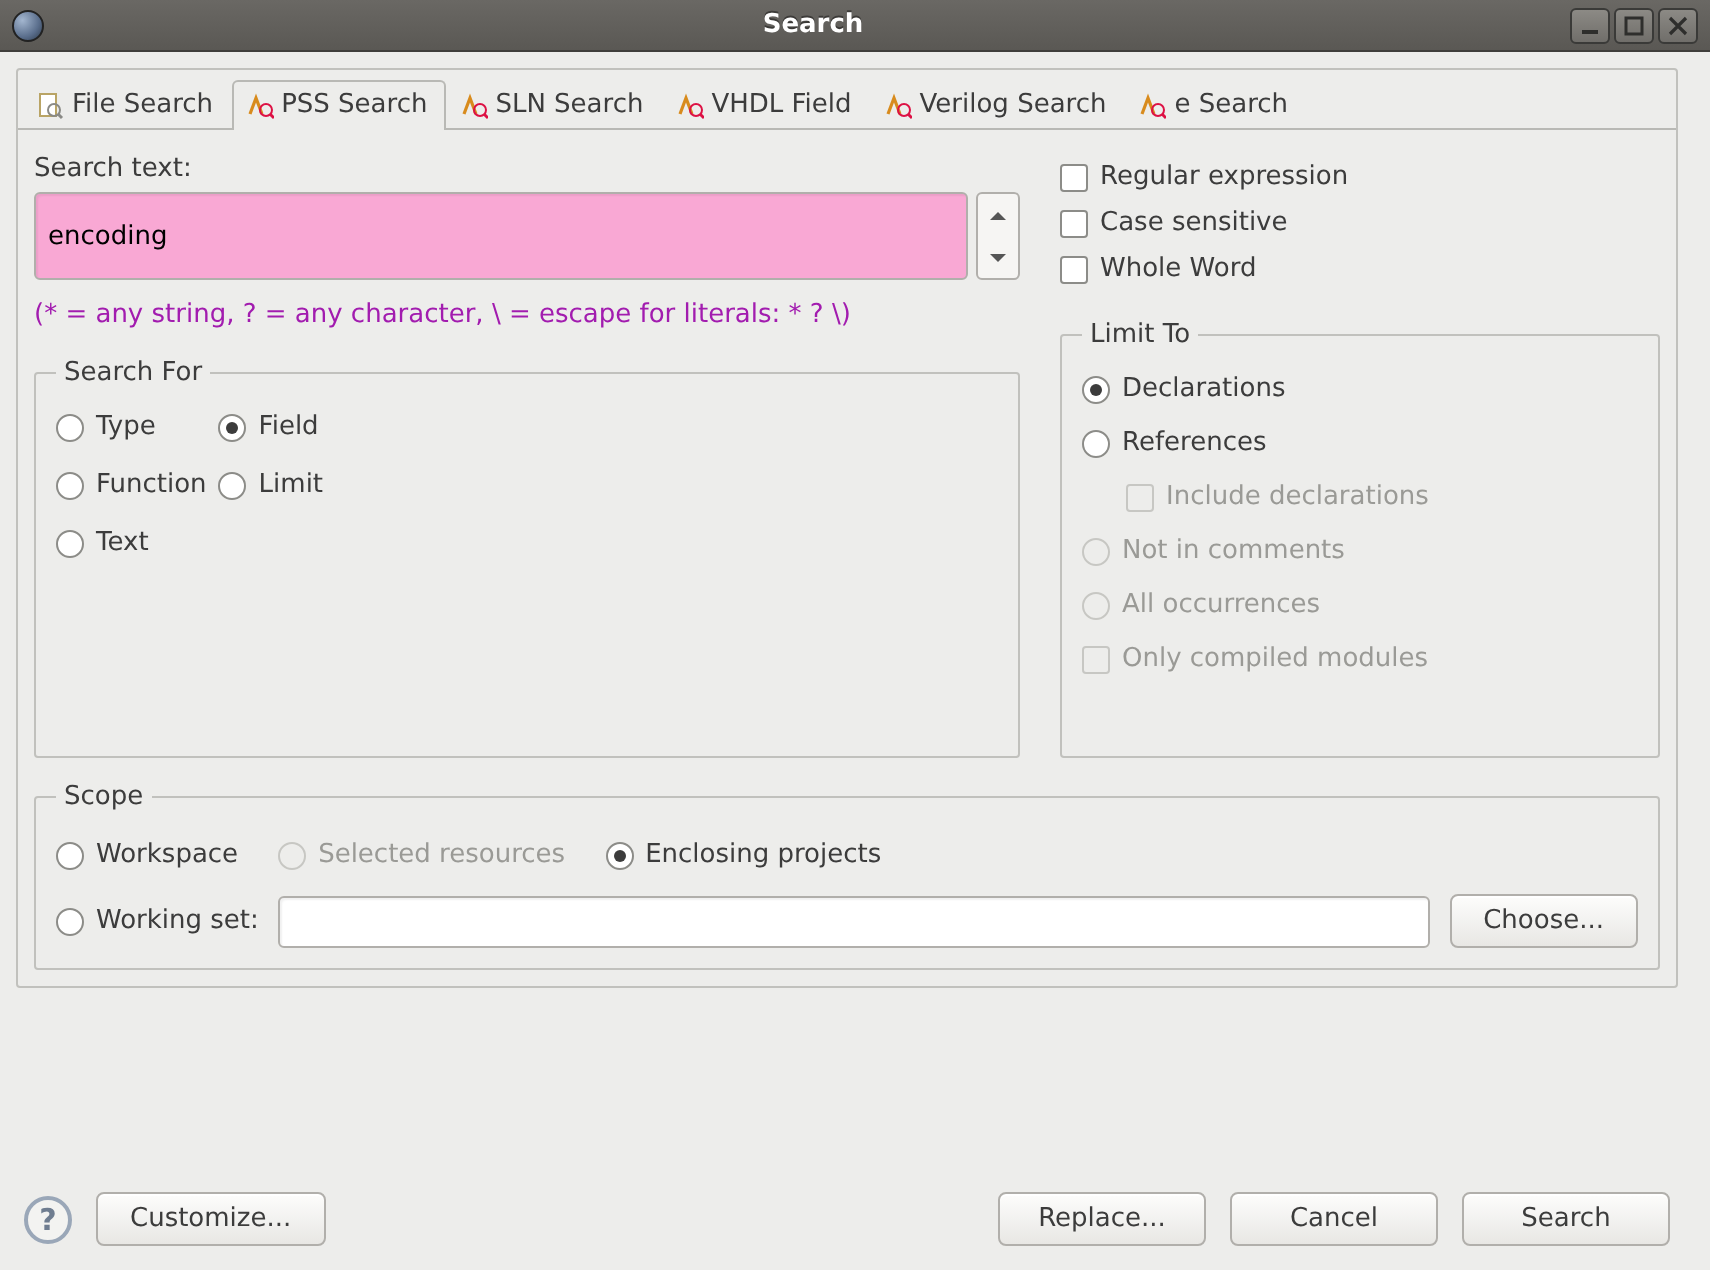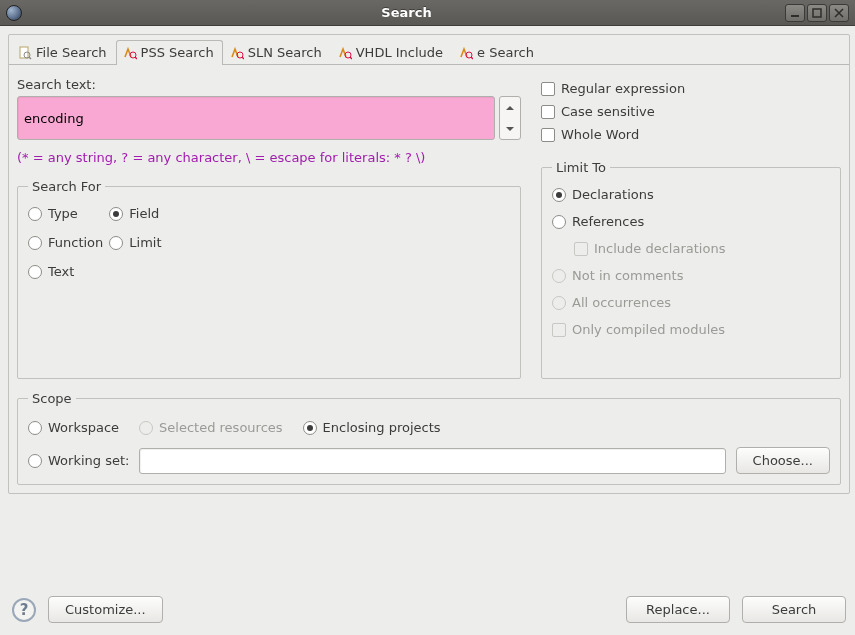--- a/index.html
+++ b/index.html
@@ -42,21 +42,21 @@
     width: 20px; height: 18px;
     border: 1px solid #3a3a38;
     border-radius: 3px;
     background: linear-gradient(#8c8a85, #706e6a);
     display: flex; align-items: center; justify-content: center;
     color: #222;
   }
   .win-btn svg { width: 10px; height: 10px; display:block; }
   
   .dialog {
-    padding: 8px 5px 8px 8px;
+    padding: 8px 16px 8px 8px;
     height: calc(635px - 26px);
     display: flex;
     flex-direction: column;
   }
   .main-panel {
     border: 1px solid #c1c1bd;
     background: #ededeb;
     border-radius: 2px;
     padding: 2px 8px 8px 8px;
     flex: 0 0 auto;
@@ -261,21 +261,31 @@
         <span>SLN Search</span>
       </div>
       <div class="tab">
         <span class="tab-icon lang">
           <svg width="14" height="14" viewBox="0 0 14 14">
               <path d="M2 11 L5 3 L8 11" stroke="#d88b1d" stroke-width="1.6" fill="none"></path>
               <circle cx="10" cy="9" r="3" fill="none" stroke="#d14"></circle>
               <line x1="12" y1="11" x2="14" y2="13" stroke="#d14" stroke-width="1.5"></line>
             </svg>
         </span>
-        <span>VHDL Include</span>
+        <span>VHDL Field</span>
+      </div>
+      <div class="tab">
+        <span class="tab-icon lang">
+          <svg width="14" height="14" viewBox="0 0 14 14">
+              <path d="M2 11 L5 3 L8 11" stroke="#d88b1d" stroke-width="1.6" fill="none"></path>
+              <circle cx="10" cy="9" r="3" fill="none" stroke="#d14"></circle>
+              <line x1="12" y1="11" x2="14" y2="13" stroke="#d14" stroke-width="1.5"></line>
+            </svg>
+        </span>
+        <span>Verilog Search</span>
       </div>
       <div class="tab">
         <span class="tab-icon lang">
           <svg width="14" height="14" viewBox="0 0 14 14">
               <path d="M2 11 L5 3 L8 11" stroke="#d88b1d" stroke-width="1.6" fill="none"></path>
               <circle cx="10" cy="9" r="3" fill="none" stroke="#d14"></circle>
               <line x1="12" y1="11" x2="14" y2="13" stroke="#d14" stroke-width="1.5"></line>
             </svg>
         </span>
         <span>e Search</span>
@@ -406,16 +416,17 @@
 
   <div class="spacer"></div>
 
   <div class="bottom">
     <div class="help">
       <span>?</span>
     </div>
     <button class="btn">Customize...</button>
     <div class="right-btns">
       <button class="btn">Replace...</button>
+      <button class="btn">Cancel</button>
       <button class="btn">Search</button>
     </div>
   </div>
 </div>
 
 </body></html>

